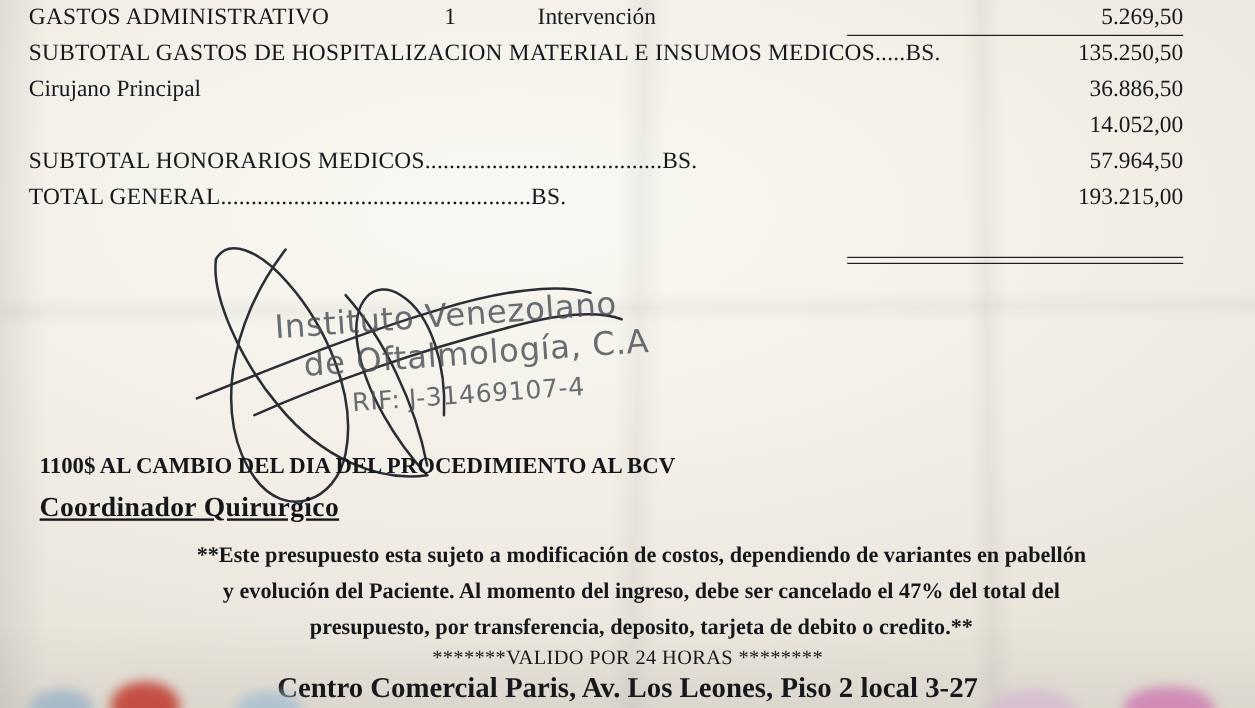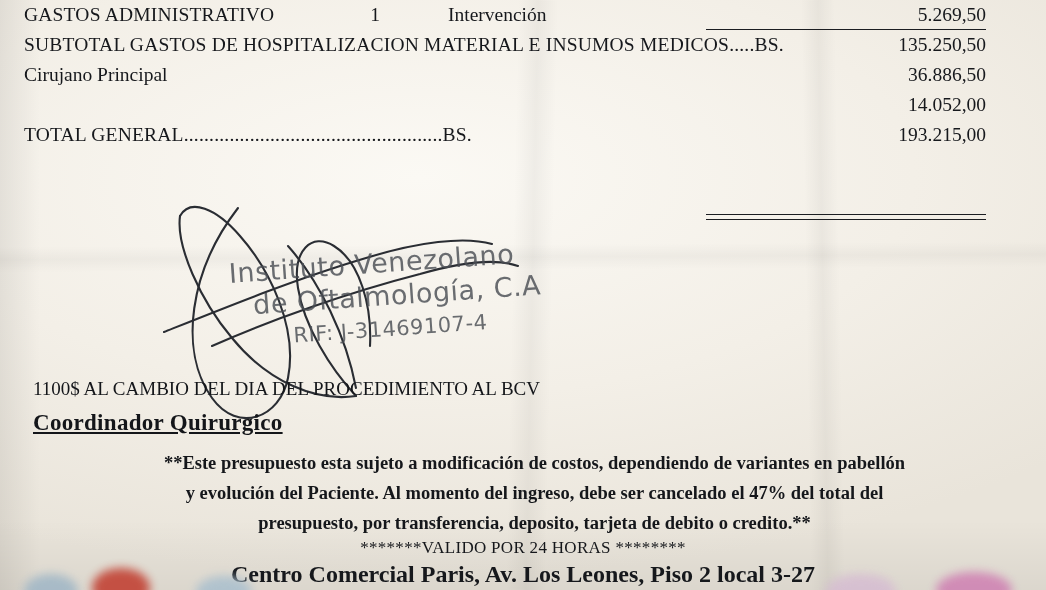--- a/index.html
+++ b/index.html
@@ -140,21 +140,21 @@
     width: 460px;
     height: 280px;
     pointer-events: none;
   }
 
   
   .note-usd {
     position: absolute;
     left: 33px; top: 378px;
     font-size: 19px;
-    font-weight: normal;
+    font-weight: bold;
     color: #14161a;
     white-space: nowrap;
   }
   .coordinator {
     position: absolute;
     left: 33px; top: 410px;
     font-size: 23px;
     font-weight: bold;
     color: #14161a;
     letter-spacing: .3px;
@@ -230,20 +230,24 @@
     <div class="row">
       <span class="desc">Cirujano Principal</span>
       <span class="amt">36.886,50</span>
     </div>
 
     <div class="row">
       <span class="amt">14.052,00</span>
     </div>
 
 
+    <div class="row caps">
+      <span class="desc">SUBTOTAL HONORARIOS MEDICOS.......................................BS.</span>
+      <span class="amt">57.964,50</span>
+    </div>
 
     <div class="row caps">
       <span class="desc">TOTAL GENERAL...................................................BS.</span>
       <span class="amt">193.215,00</span>
     </div>
 
     <div class="rule-double"></div>
   </div>
 
   <svg class="signature" viewBox="0 0 460 280">

